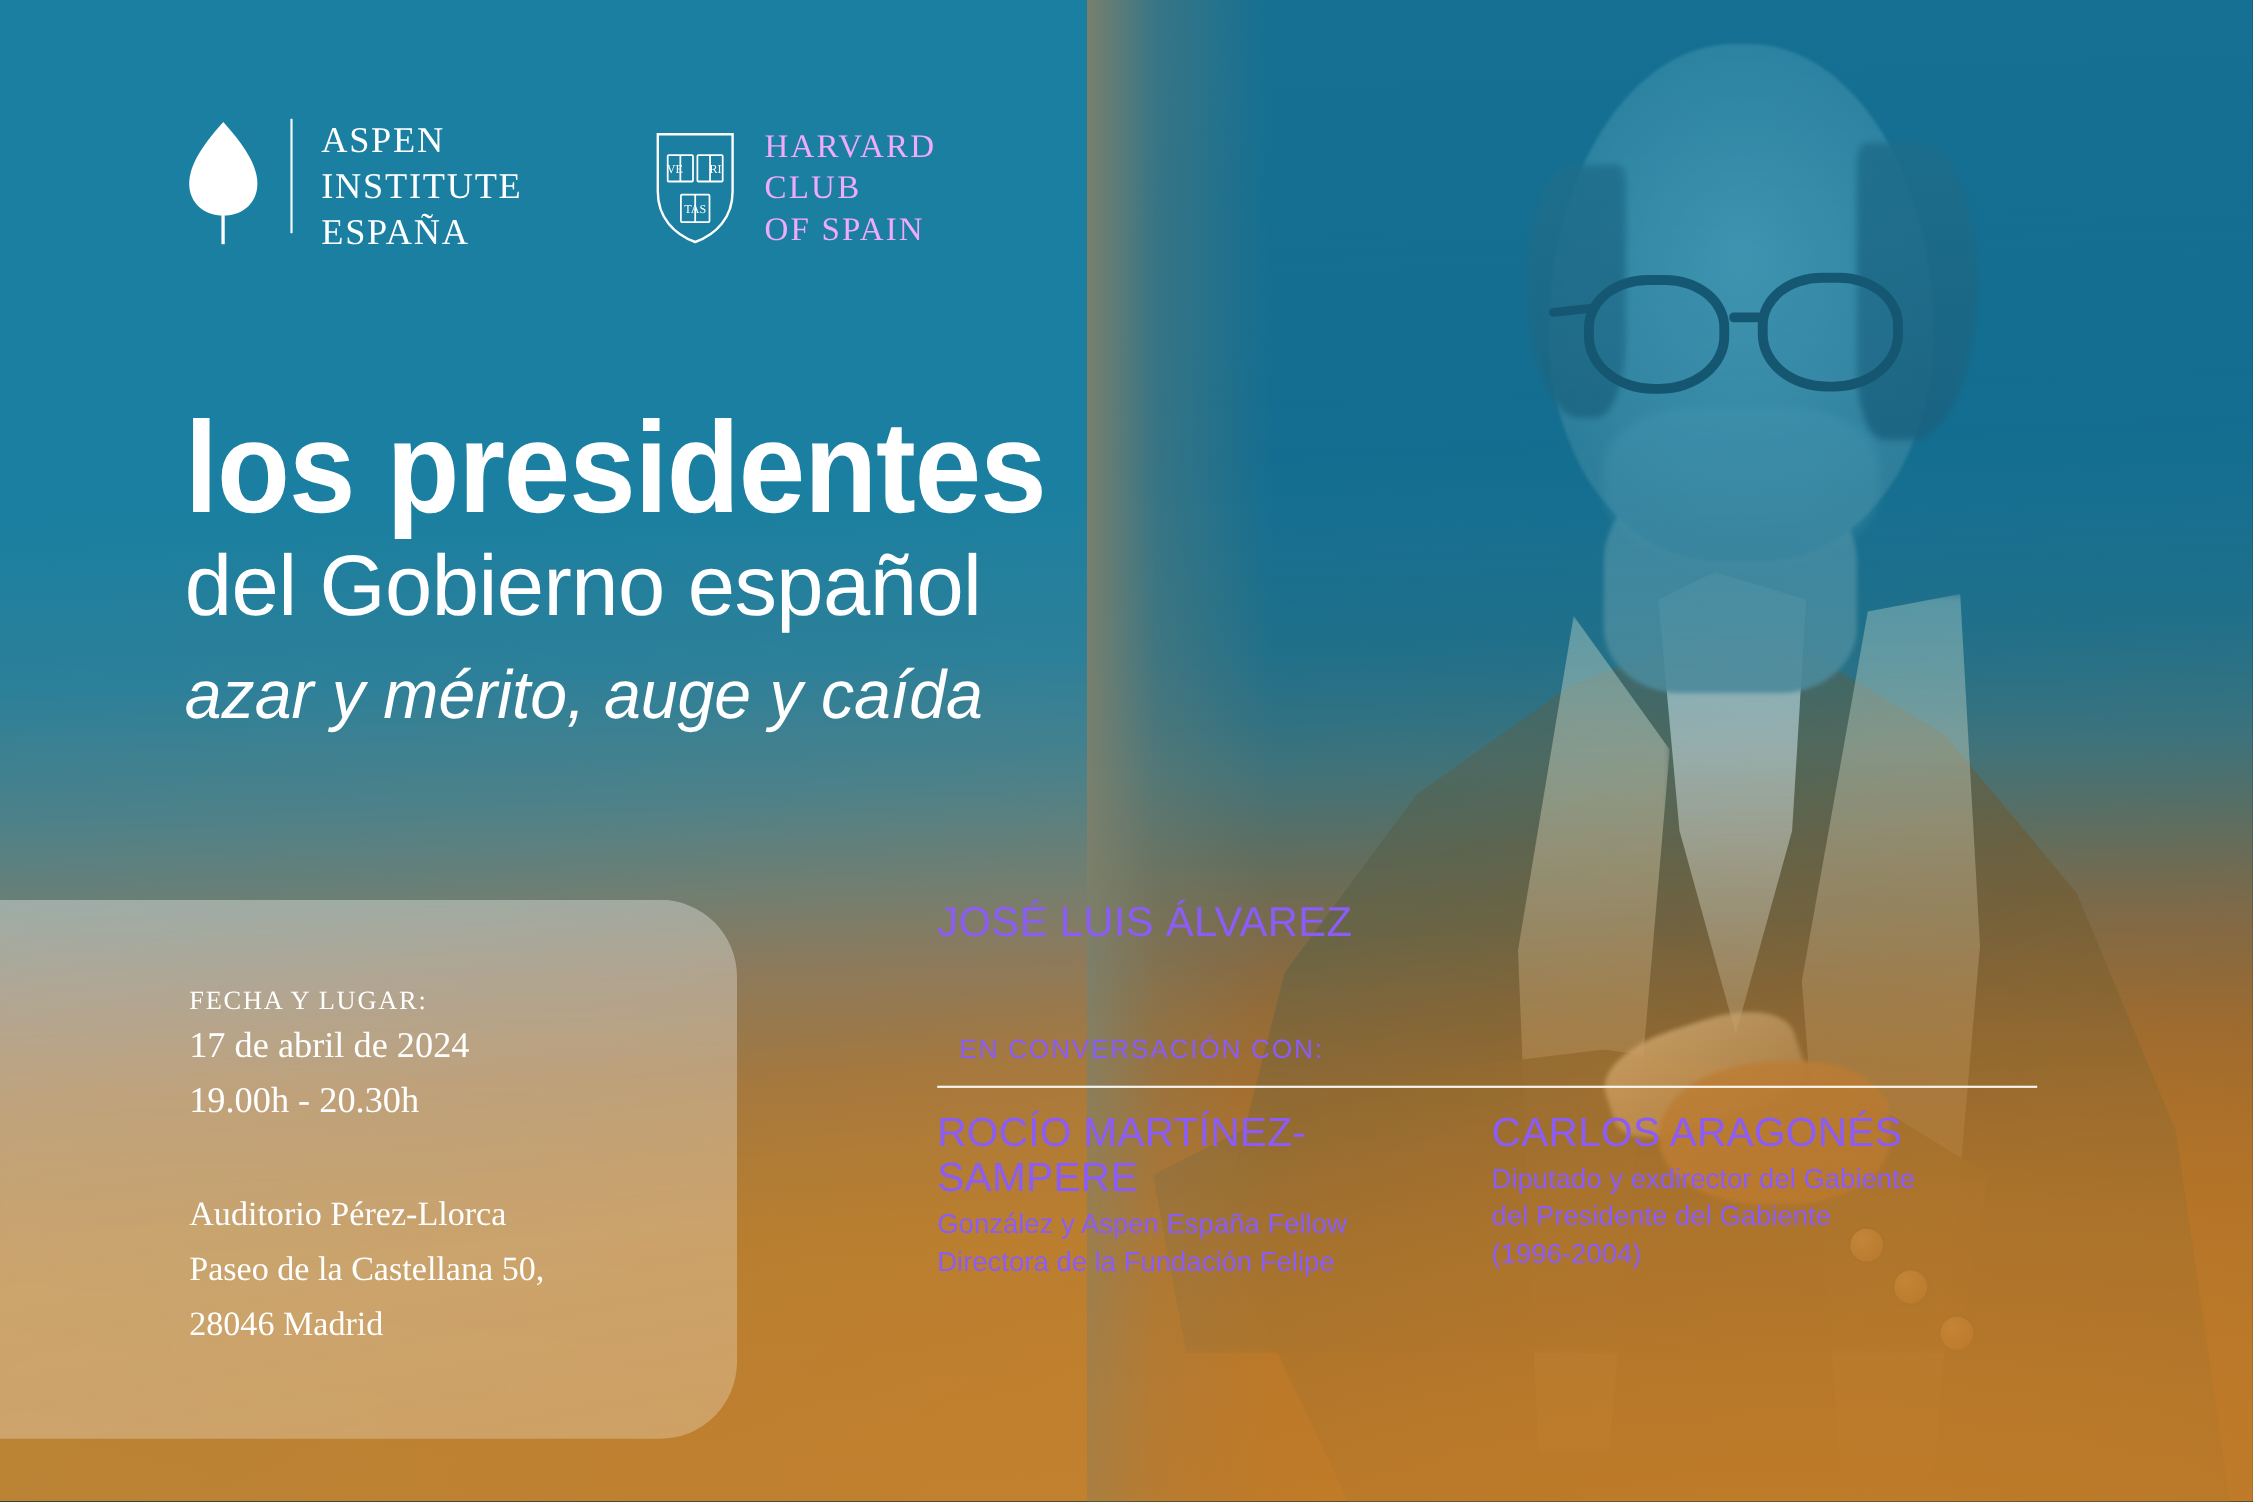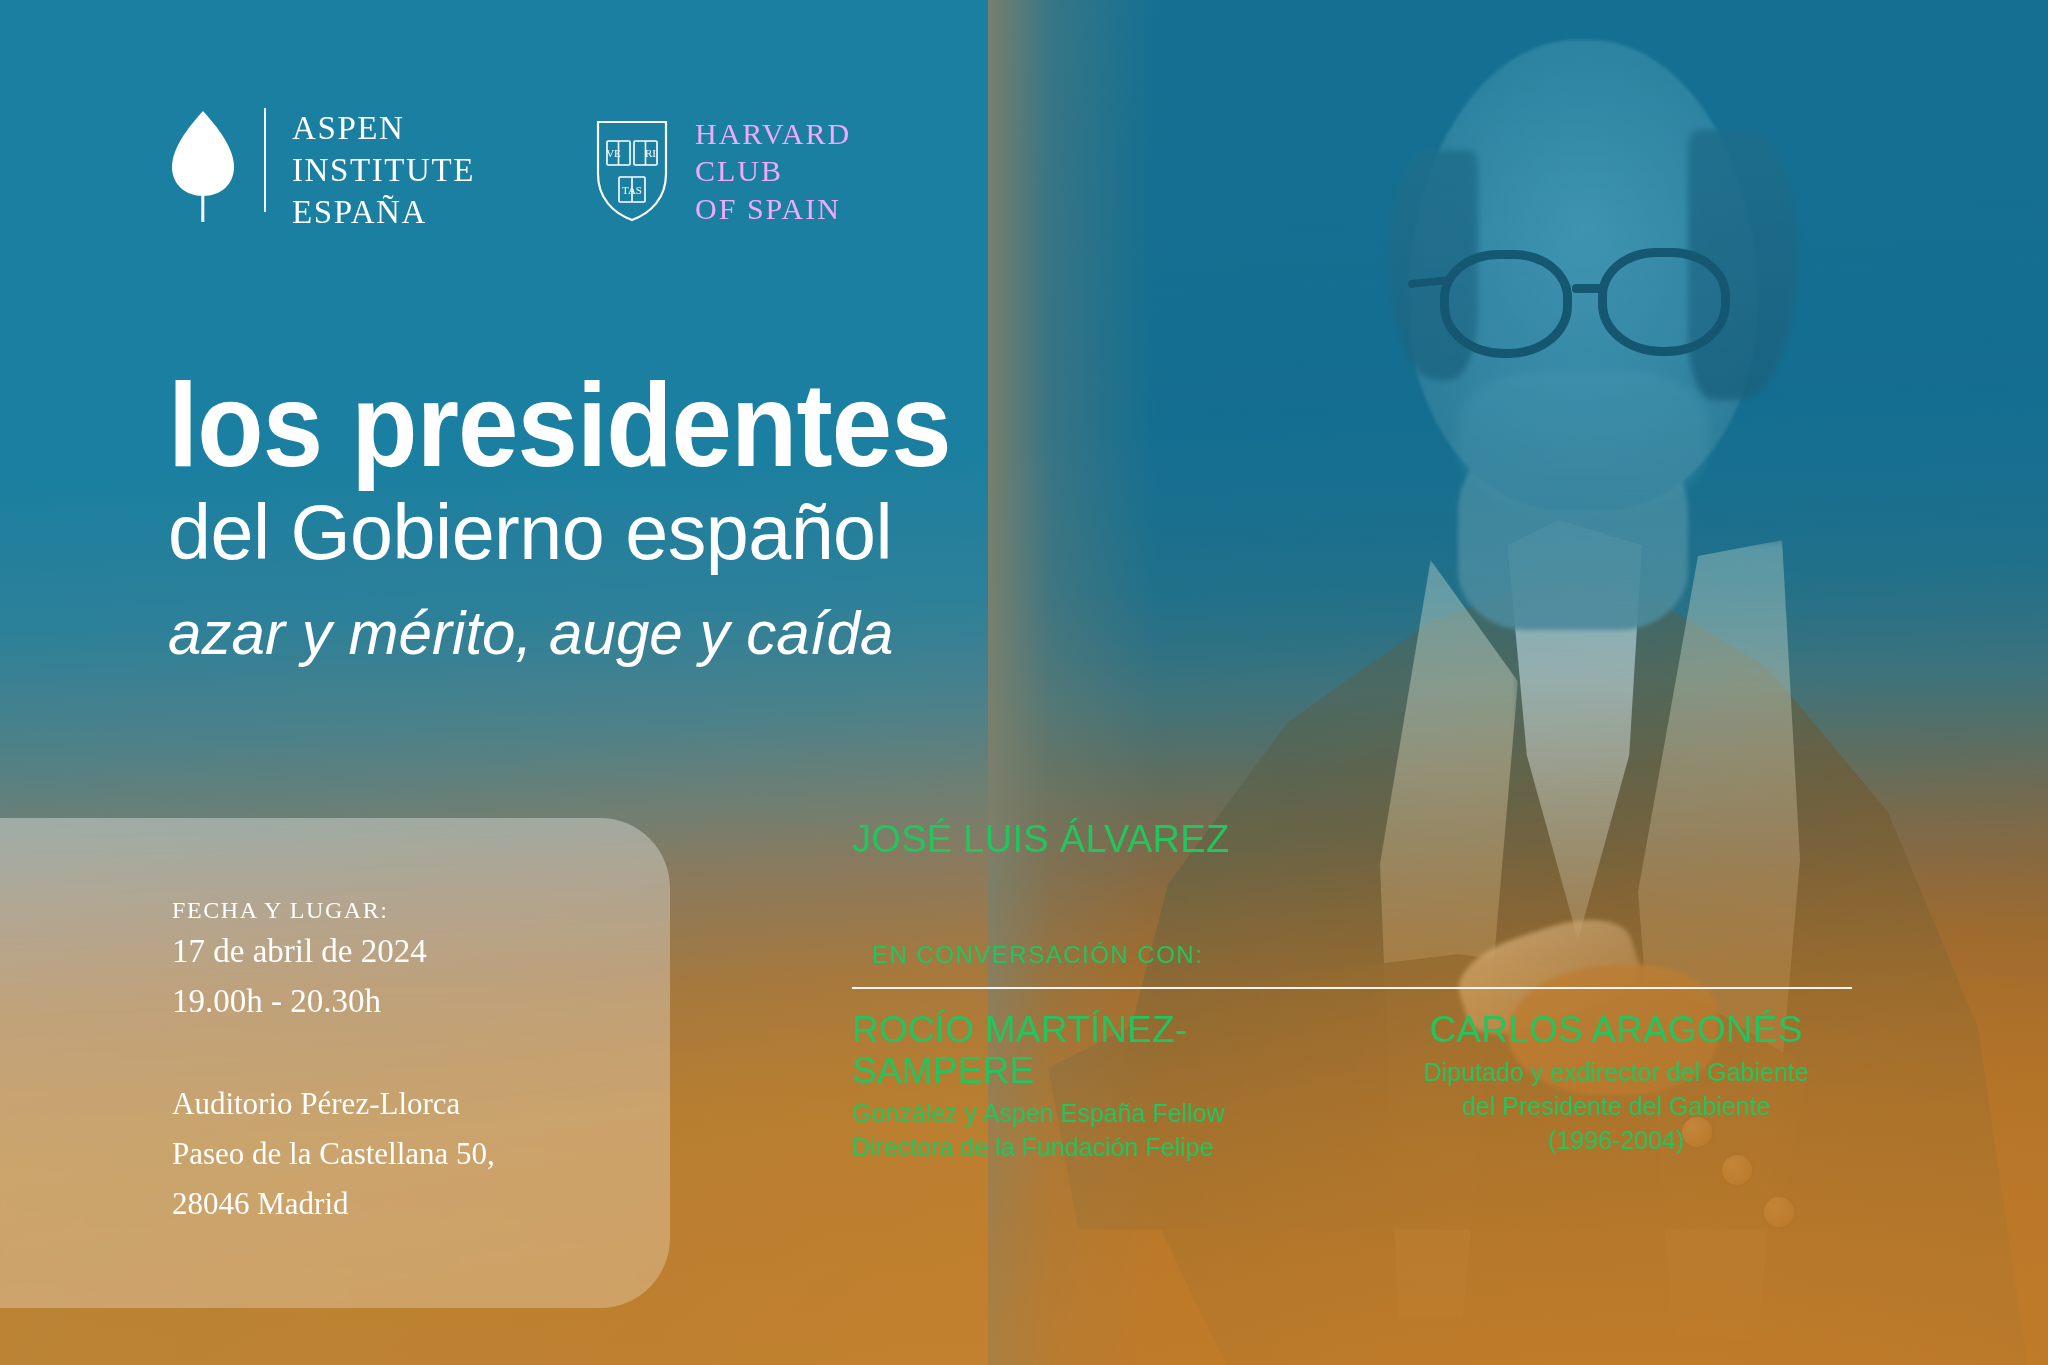--- a/index.html
+++ b/index.html
@@ -279,21 +279,21 @@
     font-size:31px;
     line-height:1.62;
   }
 
   
   .speakers {
     position:absolute;
     left:852px; top:818px;
     width:1050px;
     z-index:20;
-    color:#22c55e;
+    color:#8b5cf6;
   }
   .sp-name {
     font-size:38px;
     line-height:1.12;
     letter-spacing:0.3px;
   }
   .sp-role {
     font-size:26px;
     line-height:1.36;
     margin-top:5px;
@@ -309,21 +309,21 @@
     width:1000px;
     height:2px;
     background:rgba(255,255,255,0.92);
   }
   .conv-grid {
     margin-top:20px;
     display:flex;
     gap:64px;
   }
   .conv-col { width:440px; }
-  .conv-col.wide { width:520px;text-align:center; }
+  .conv-col.wide { width:520px; }
   .conv-name {
     font-size:37px;
     line-height:1.12;
     letter-spacing:0.2px;
   }
   .conv-role {
     font-size:25px;
     line-height:1.36;
     margin-top:5px;
   }

